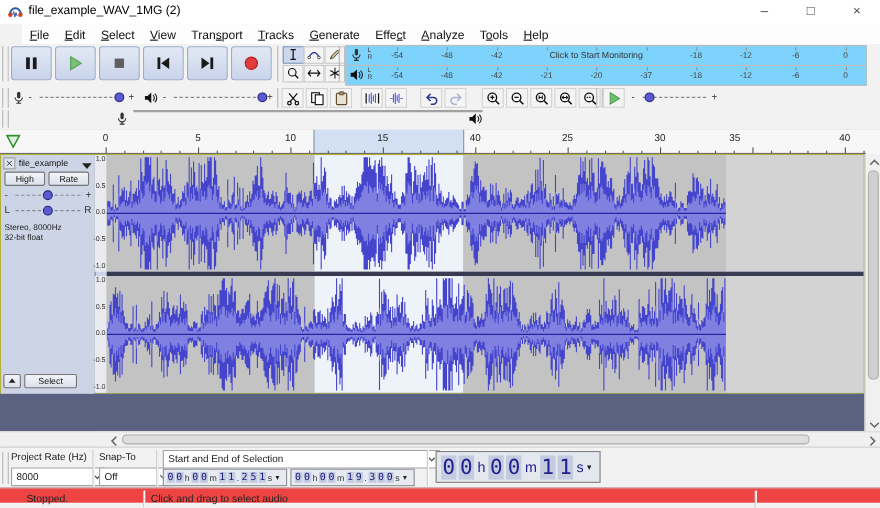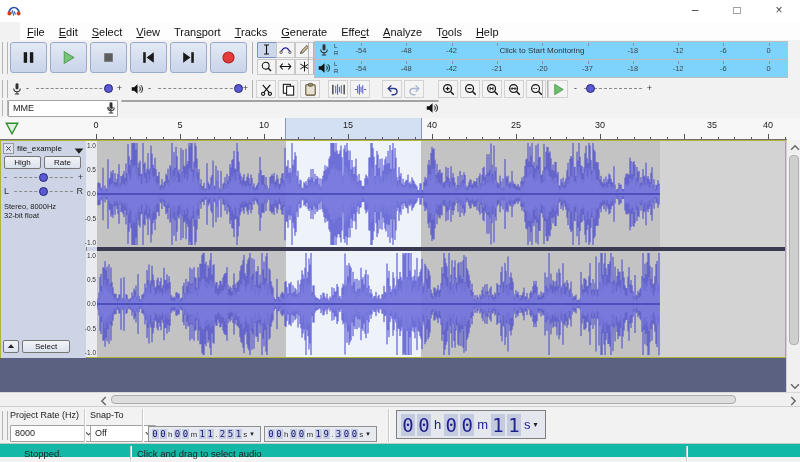--- a/index.html
+++ b/index.html
@@ -92,37 +92,38 @@
              color:#16167a;background:#c6cde0;margin:0 0.5px;}
   .tfield .u{display:inline-block;font-size:8px;color:#333;padding:0 1px;}
   .tfield .dd{display:inline-block;font-size:7px;color:#222;padding-left:2px;}
   .bigtime{position:absolute;left:396px;top:3px;width:150px;height:29px;background:#e4e7ee;
            border:1px solid #808080;display:flex;align-items:center;padding:0 3px;box-sizing:border-box;}
   .bigtime .d{display:inline-block;width:14px;text-align:center;font:19px "DejaVu Sans Mono",monospace;
               color:#20208f;background:#c4cbdf;margin:0 1px;}
   .bigtime .u{display:inline-block;font-size:13px;color:#20208f;padding:0 2px;}
   .bigtime .dd{display:inline-block;font-size:8px;color:#222;padding-left:1px;}
   
-  .statusbar{position:absolute;left:0;top:443px;width:800px;height:14px;background:#14b8a6;border-top:1px solid #c9c9c9;box-sizing:border-box;}
+  .statusbar{position:absolute;left:0;top:443px;width:800px;height:14px;background:#ef4444;border-top:1px solid #c9c9c9;box-sizing:border-box;}
   .st-text{position:absolute;top:4px;font-size:9.5px;color:#222;white-space:nowrap;}
 </style>
 </head>
 <body>
 
 <div id="app">
 
   <div class="titlebar">
     <span class="app-icon">
       <svg viewBox="0 0 16 16" width="16" height="16">
         <path d="M3 10 a5 5.5 0 0 1 10 0" stroke="#2a55a8" stroke-width="1.7" fill="none"></path>
         <circle cx="3.4" cy="10.4" r="2" fill="#d2401a"></circle>
           <circle cx="12.6" cy="10.4" r="2" fill="#d2401a"></circle>
         <path d="M5.5 10.5 l1-3 1 5 1-4 1 3" stroke="#2a55a8" stroke-width="0.9" fill="none"></path>
       </svg>
     </span>
+    <span class="title-text">file_example_WAV_1MG (2)</span>
     <span class="wc min">–</span>
     <span class="wc max">□</span>
     <span class="wc close">×</span>
   </div>
 
   <div class="menubar" id="menubar"><span class="menu-item"><u>F</u>ile</span><span class="menu-item"><u>E</u>dit</span><span class="menu-item"><u>S</u>elect</span><span class="menu-item"><u>V</u>iew</span><span class="menu-item">Tran<u>s</u>port</span><span class="menu-item"><u>T</u>racks</span><span class="menu-item"><u>G</u>enerate</span><span class="menu-item">Effe<u>c</u>t</span><span class="menu-item"><u>A</u>nalyze</span><span class="menu-item">T<u>o</u>ols</span><span class="menu-item"><u>H</u>elp</span></div>
 
   <div class="dock">
     <div class="grip" style="left:2px;top:2px;height:32px"></div>
     <div class="tb" id="transport" style="left:8px;top:0;width:242px;height:36px">
@@ -319,26 +320,20 @@
         </svg>
       </button>
     <div class="hslider" style="left:574px;top:42px;width:78px">
       <span class="minus">-</span>
       <span class="track"></span>
       <span class="thumb" style="left:12px"></span>
       <span class="plus">+</span>
     </div>
 
     <div class="grip" style="left:2px;top:60px;height:16px"></div>
-    <div class="sel" style="left:8px;top:60px;width:90px">
-      <span>MME</span>
-      <span class="chev"><svg viewBox="0 0 16 16" width="11" height="11">
-            <path d="M4 6 L8 10 L12 6" fill="none" stroke="#444" stroke-width="1.5"></path>
-          </svg></span>
-    </div>
     <span class="dev-icon" style="left:104px;top:61px"><svg viewBox="0 0 16 16" width="14" height="14">
           <rect x="6.3" y="1.5" width="3.4" height="7" rx="1.7" fill="#333"></rect>
           <path d="M4.3 7.5 a3.7 3.7 0 0 0 7.4 0" fill="none" stroke="#333" stroke-width="1.2"></path>
           <path d="M8 11.2 V13.3 M5.5 13.6 H10.5" stroke="#333" stroke-width="1.2" fill="none"></path>
         </svg></span>
     <div class="sel" style="left:121px;top:60px;width:298px">
       <span></span>
       
     </div>
     <span class="dev-icon" style="left:425px;top:61px"><svg viewBox="0 0 16 16" width="14" height="14">
@@ -388,21 +383,21 @@
       <span class="ruler-tick" style="left: 549.6px; height: 3px;"></span>
       <span class="ruler-tick" style="left: 566.4px; height: 3px;"></span>
       <span class="ruler-tick" style="left: 583.2px; height: 3px;"></span>
       <span class="ruler-tick" style="left: 600px; height: 6px;"></span>
       <span class="ruler-num" style="left: 600px;">30</span>
       <span class="ruler-tick" style="left: 616.8px; height: 3px;"></span>
       <span class="ruler-tick" style="left: 633.6px; height: 3px;"></span>
       <span class="ruler-tick" style="left: 650.4px; height: 3px;"></span>
       <span class="ruler-tick" style="left: 667.2px; height: 3px;"></span>
       <span class="ruler-tick" style="left: 684px; height: 6px;"></span>
-      <span class="ruler-num" style="left: 712px;">35</span>
+      <span class="ruler-num" style="left: 668px;">35</span>
       <span class="ruler-tick" style="left: 700.8px; height: 3px;"></span>
       <span class="ruler-tick" style="left: 717.6px; height: 3px;"></span>
       <span class="ruler-tick" style="left: 734.4px; height: 3px;"></span>
       <span class="ruler-tick" style="left: 751.2px; height: 3px;"></span>
       <span class="ruler-tick" style="left: 768px; height: 6px;"></span>
       <span class="ruler-num" style="left: 768px;">40</span>
       <span class="ruler-tick" style="left: 784.8px; height: 3px;"></span>
     </div>
 
   <div class="tracks">
@@ -507,20 +502,26 @@
     </div>
     <div class="vsep" style="left:84px"></div>
     <span class="sb-label" style="left:90px">Snap-To</span>
     <div class="sel" style="left:90px;top:18px;width:46px">
       <span>Off</span>
       <span class="chev"><svg viewBox="0 0 16 16" width="11" height="11">
             <path d="M4 6 L8 10 L12 6" fill="none" stroke="#444" stroke-width="1.5"></path>
           </svg></span>
     </div>
     <div class="vsep" style="left:142px"></div>
+    <div class="sel" style="left:148px;top:2px;width:232px">
+      <span>Start and End of Selection</span>
+      <span class="chev"><svg viewBox="0 0 16 16" width="11" height="11">
+            <path d="M4 6 L8 10 L12 6" fill="none" stroke="#444" stroke-width="1.5"></path>
+          </svg></span>
+    </div>
     <div class="tfield" id="tf-start" style="left:148px;top:19px;width:113px">
         <span class="d">0</span>
         <span class="d">0</span>
         <span class="u">h</span>
         <span class="d">0</span>
         <span class="d">0</span>
         <span class="u">m</span>
         <span class="d">1</span>
         <span class="d">1</span>
         <span class="u">.</span>

